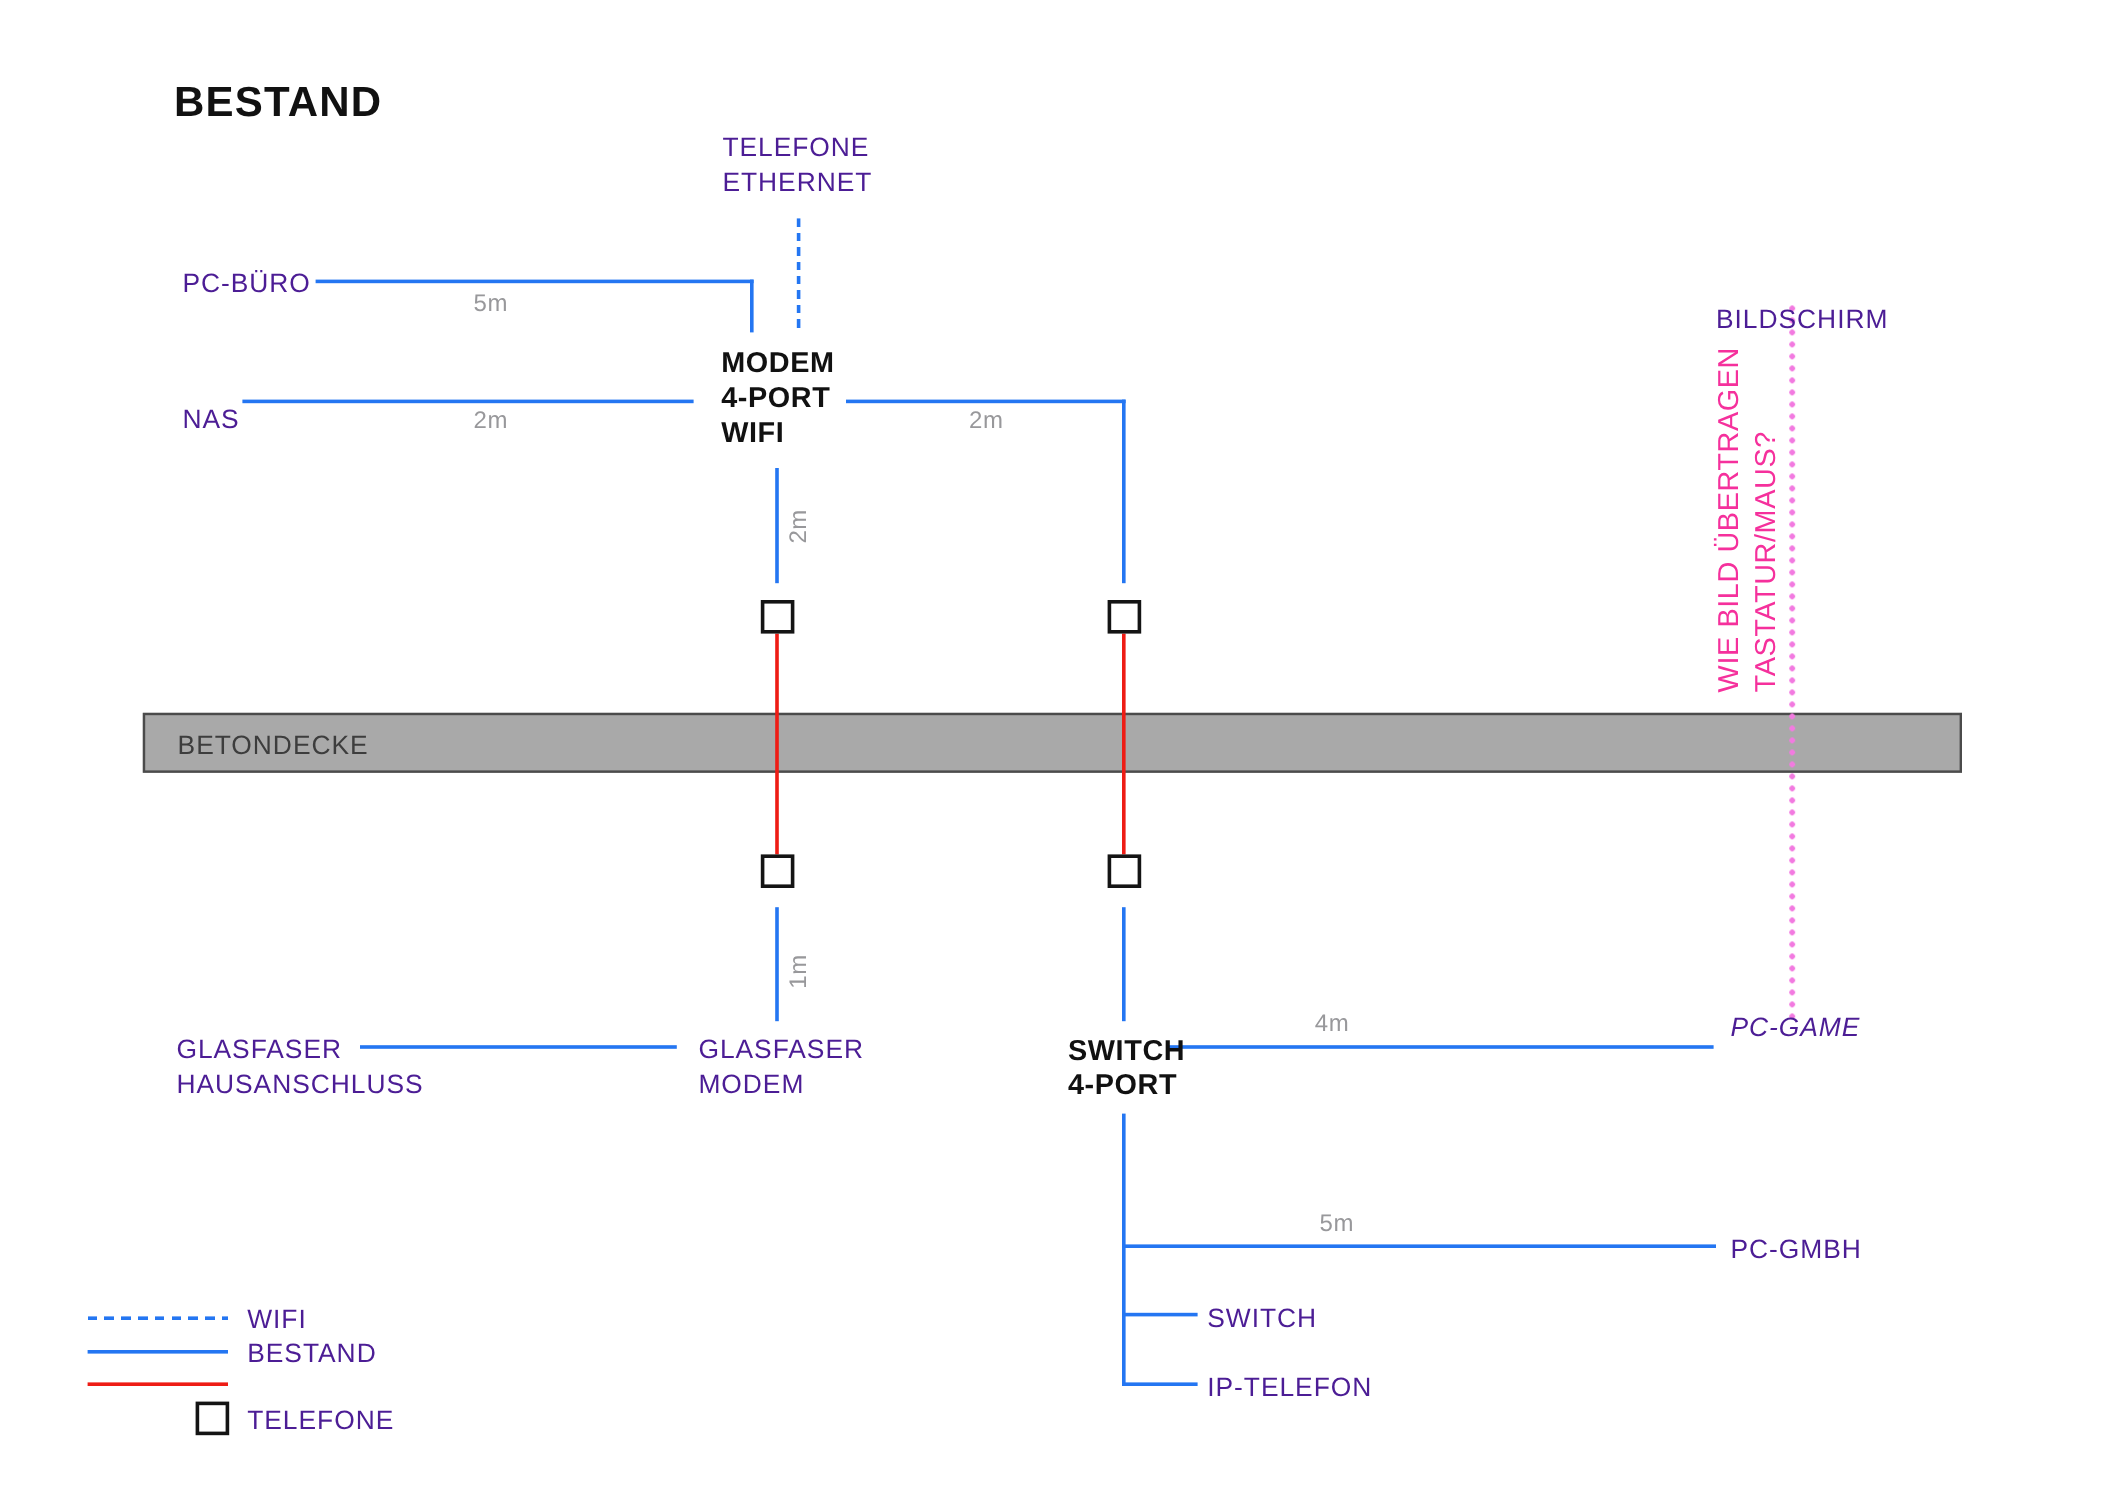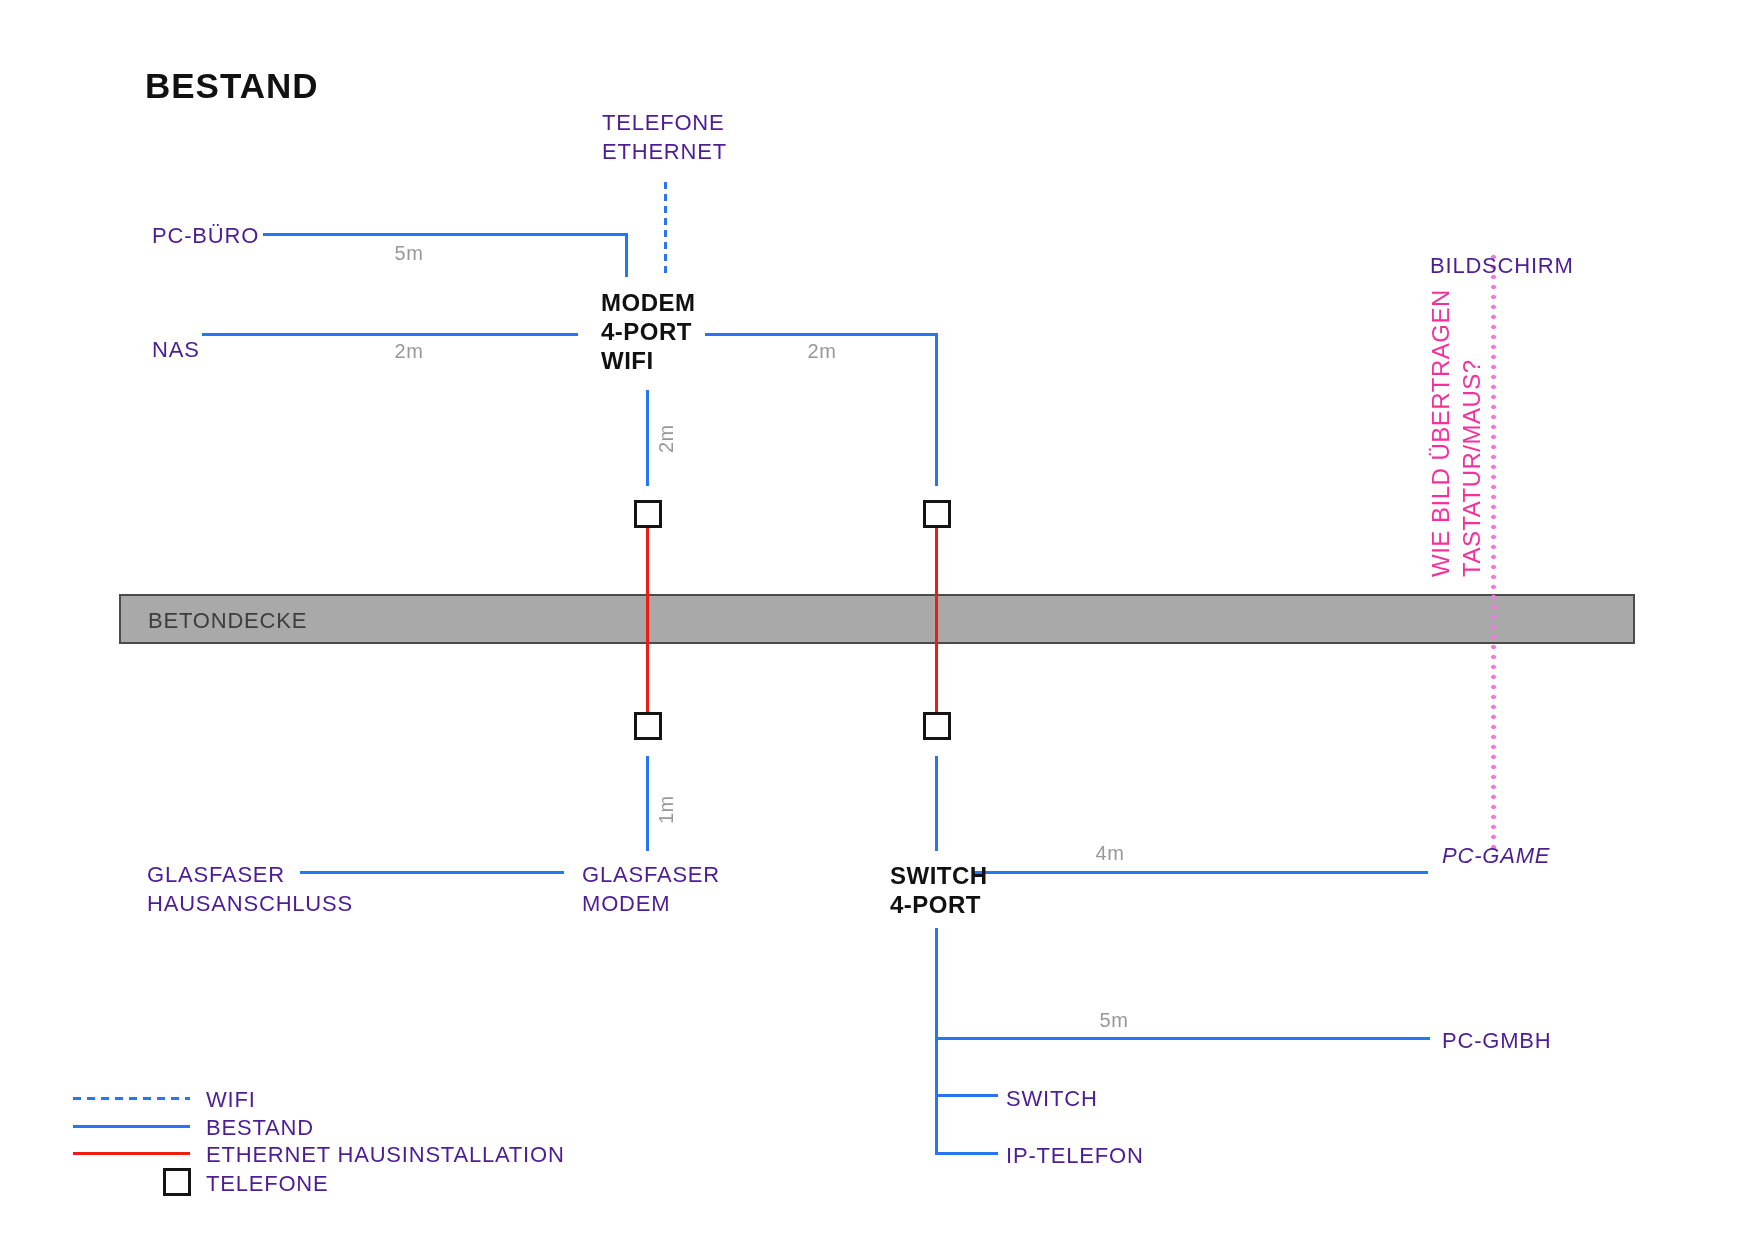--- a/index.html
+++ b/index.html
@@ -104,16 +104,15 @@
 
   <div class="pink rot" style="left:1427px;top:577px;">WIE BILD ÜBERTRAGEN</div>
   <div class="pink rot" style="left:1458px;top:577px;">TASTATUR/MAUS?</div>
 
   <div class="dashh" style="left:73px;top:1097px;width:117px;"></div>
   <div class="hline" style="left:73px;top:1125px;width:117px;"></div>
   <div class="hline" style="left:73px;top:1152px;width:117px;background:#ee1c15;"></div>
   <div class="sq" style="left:163px;top:1168px;"></div>
   <div class="lbl" style="left:206px;top:1085px;">WIFI</div>
   <div class="lbl" style="left:206px;top:1113px;">BESTAND</div>
-  <div class="lbl" style="left:206px;top:1140px;">ETHERNET HAUSINSTALLATION</div>
   <div class="lbl" style="left:206px;top:1169px;">TELEFONE</div>
 
 </div>
 
 </body></html>

